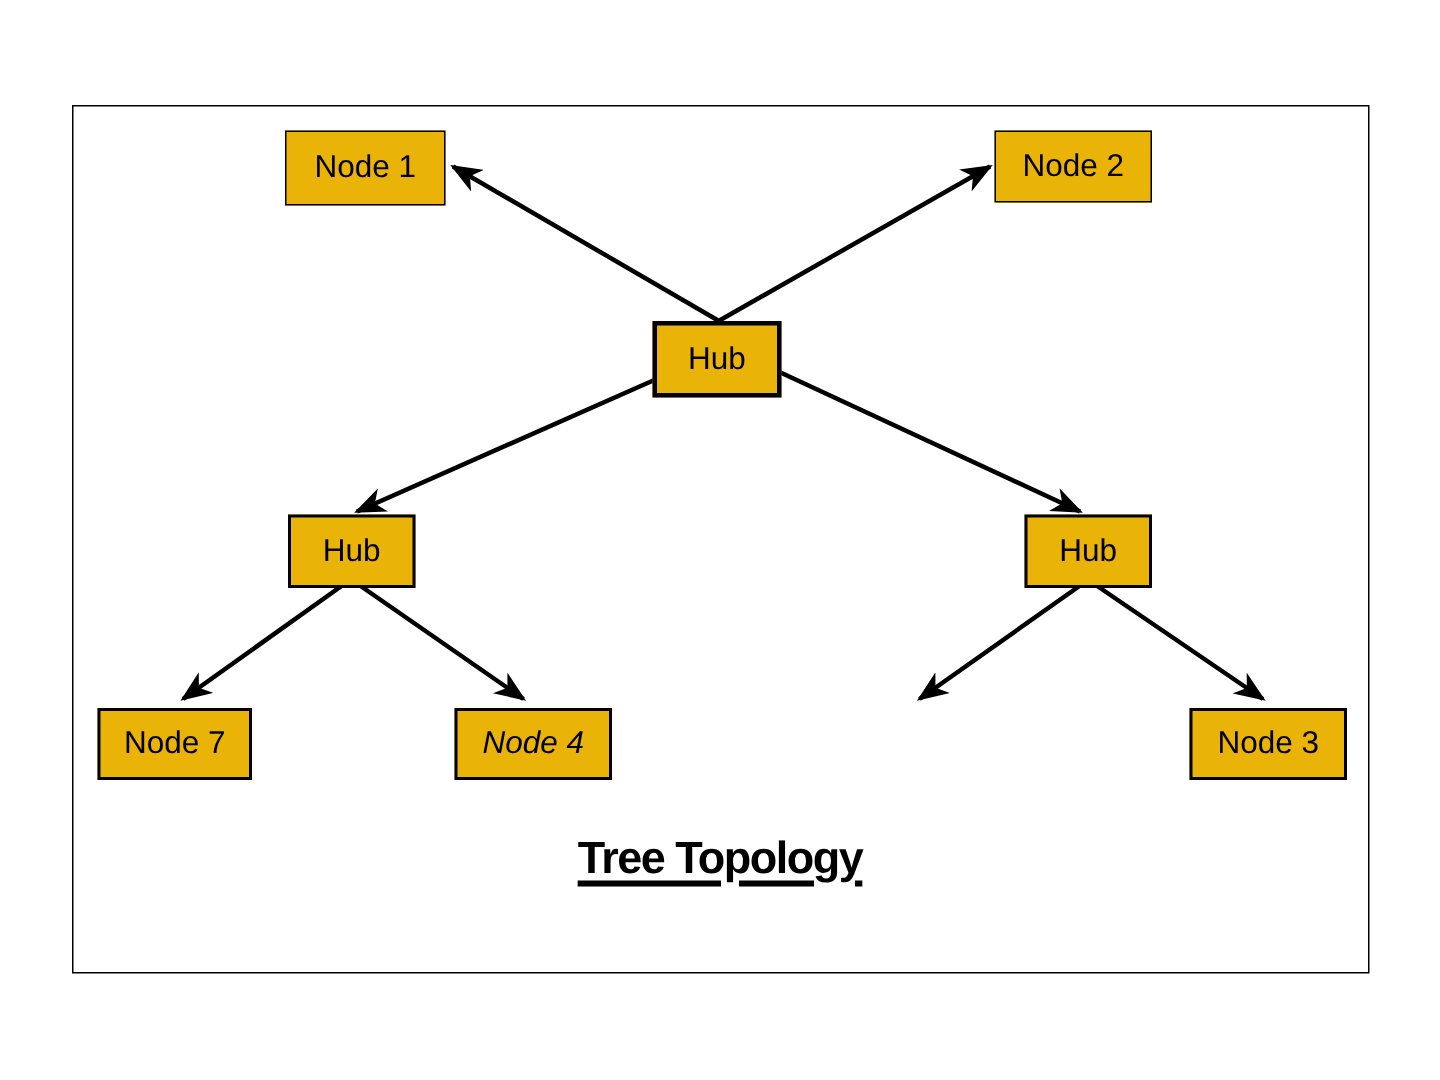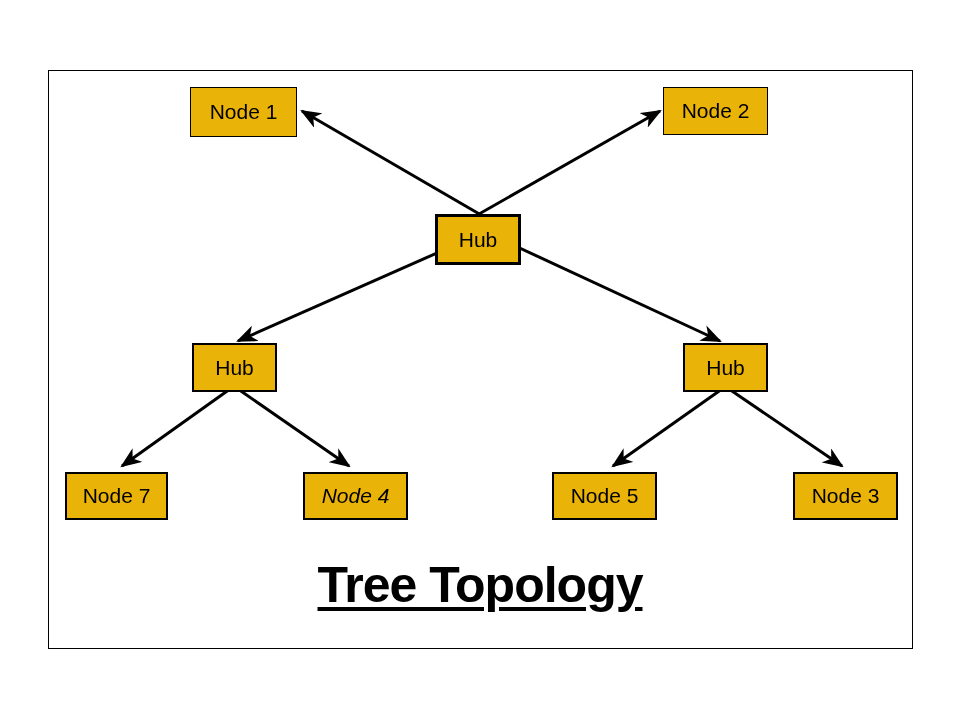--- a/index.html
+++ b/index.html
@@ -53,21 +53,21 @@
   .b-node3 { left: 65px;  top: 472px; width: 103px; height: 48px; border-width: 2px; }
   .b-node4 { left: 303px; top: 472px; width: 105px; height: 48px; border-width: 2px; font-style: italic; }
   .b-node5 { left: 552px; top: 472px; width: 105px; height: 48px; border-width: 2px; }
   .b-node6 { left: 793px; top: 472px; width: 105px; height: 48px; border-width: 2px; }
   .title {
     position: absolute;
     left: 0;
     top: 556px;
     width: 960px;
     text-align: center;
-    font-size: 50px;
+    font-size: 30px;
     font-weight: bold;
     color: #000000;
     letter-spacing: -1px;
   }
   .title span {
     text-decoration: underline;
     text-decoration-thickness: 4px;
     text-underline-offset: 5px;
   }
   .edge {
@@ -112,23 +112,20 @@
   </div>
   <div class="box b-hubr">
     <span>Hub</span>
   </div>
   <div class="box b-node3">
     <span>Node 7</span>
   </div>
   <div class="box b-node4">
     <span>Node 4</span>
   </div>
-  <div class="box b-node5">
-    <span>Node 5</span>
-  </div>
   <div class="box b-node6">
     <span>Node 3</span>
   </div>
 
   <div class="title">
     <span>Tree Topology</span>
   </div>
 </div>
 
 </body></html>

